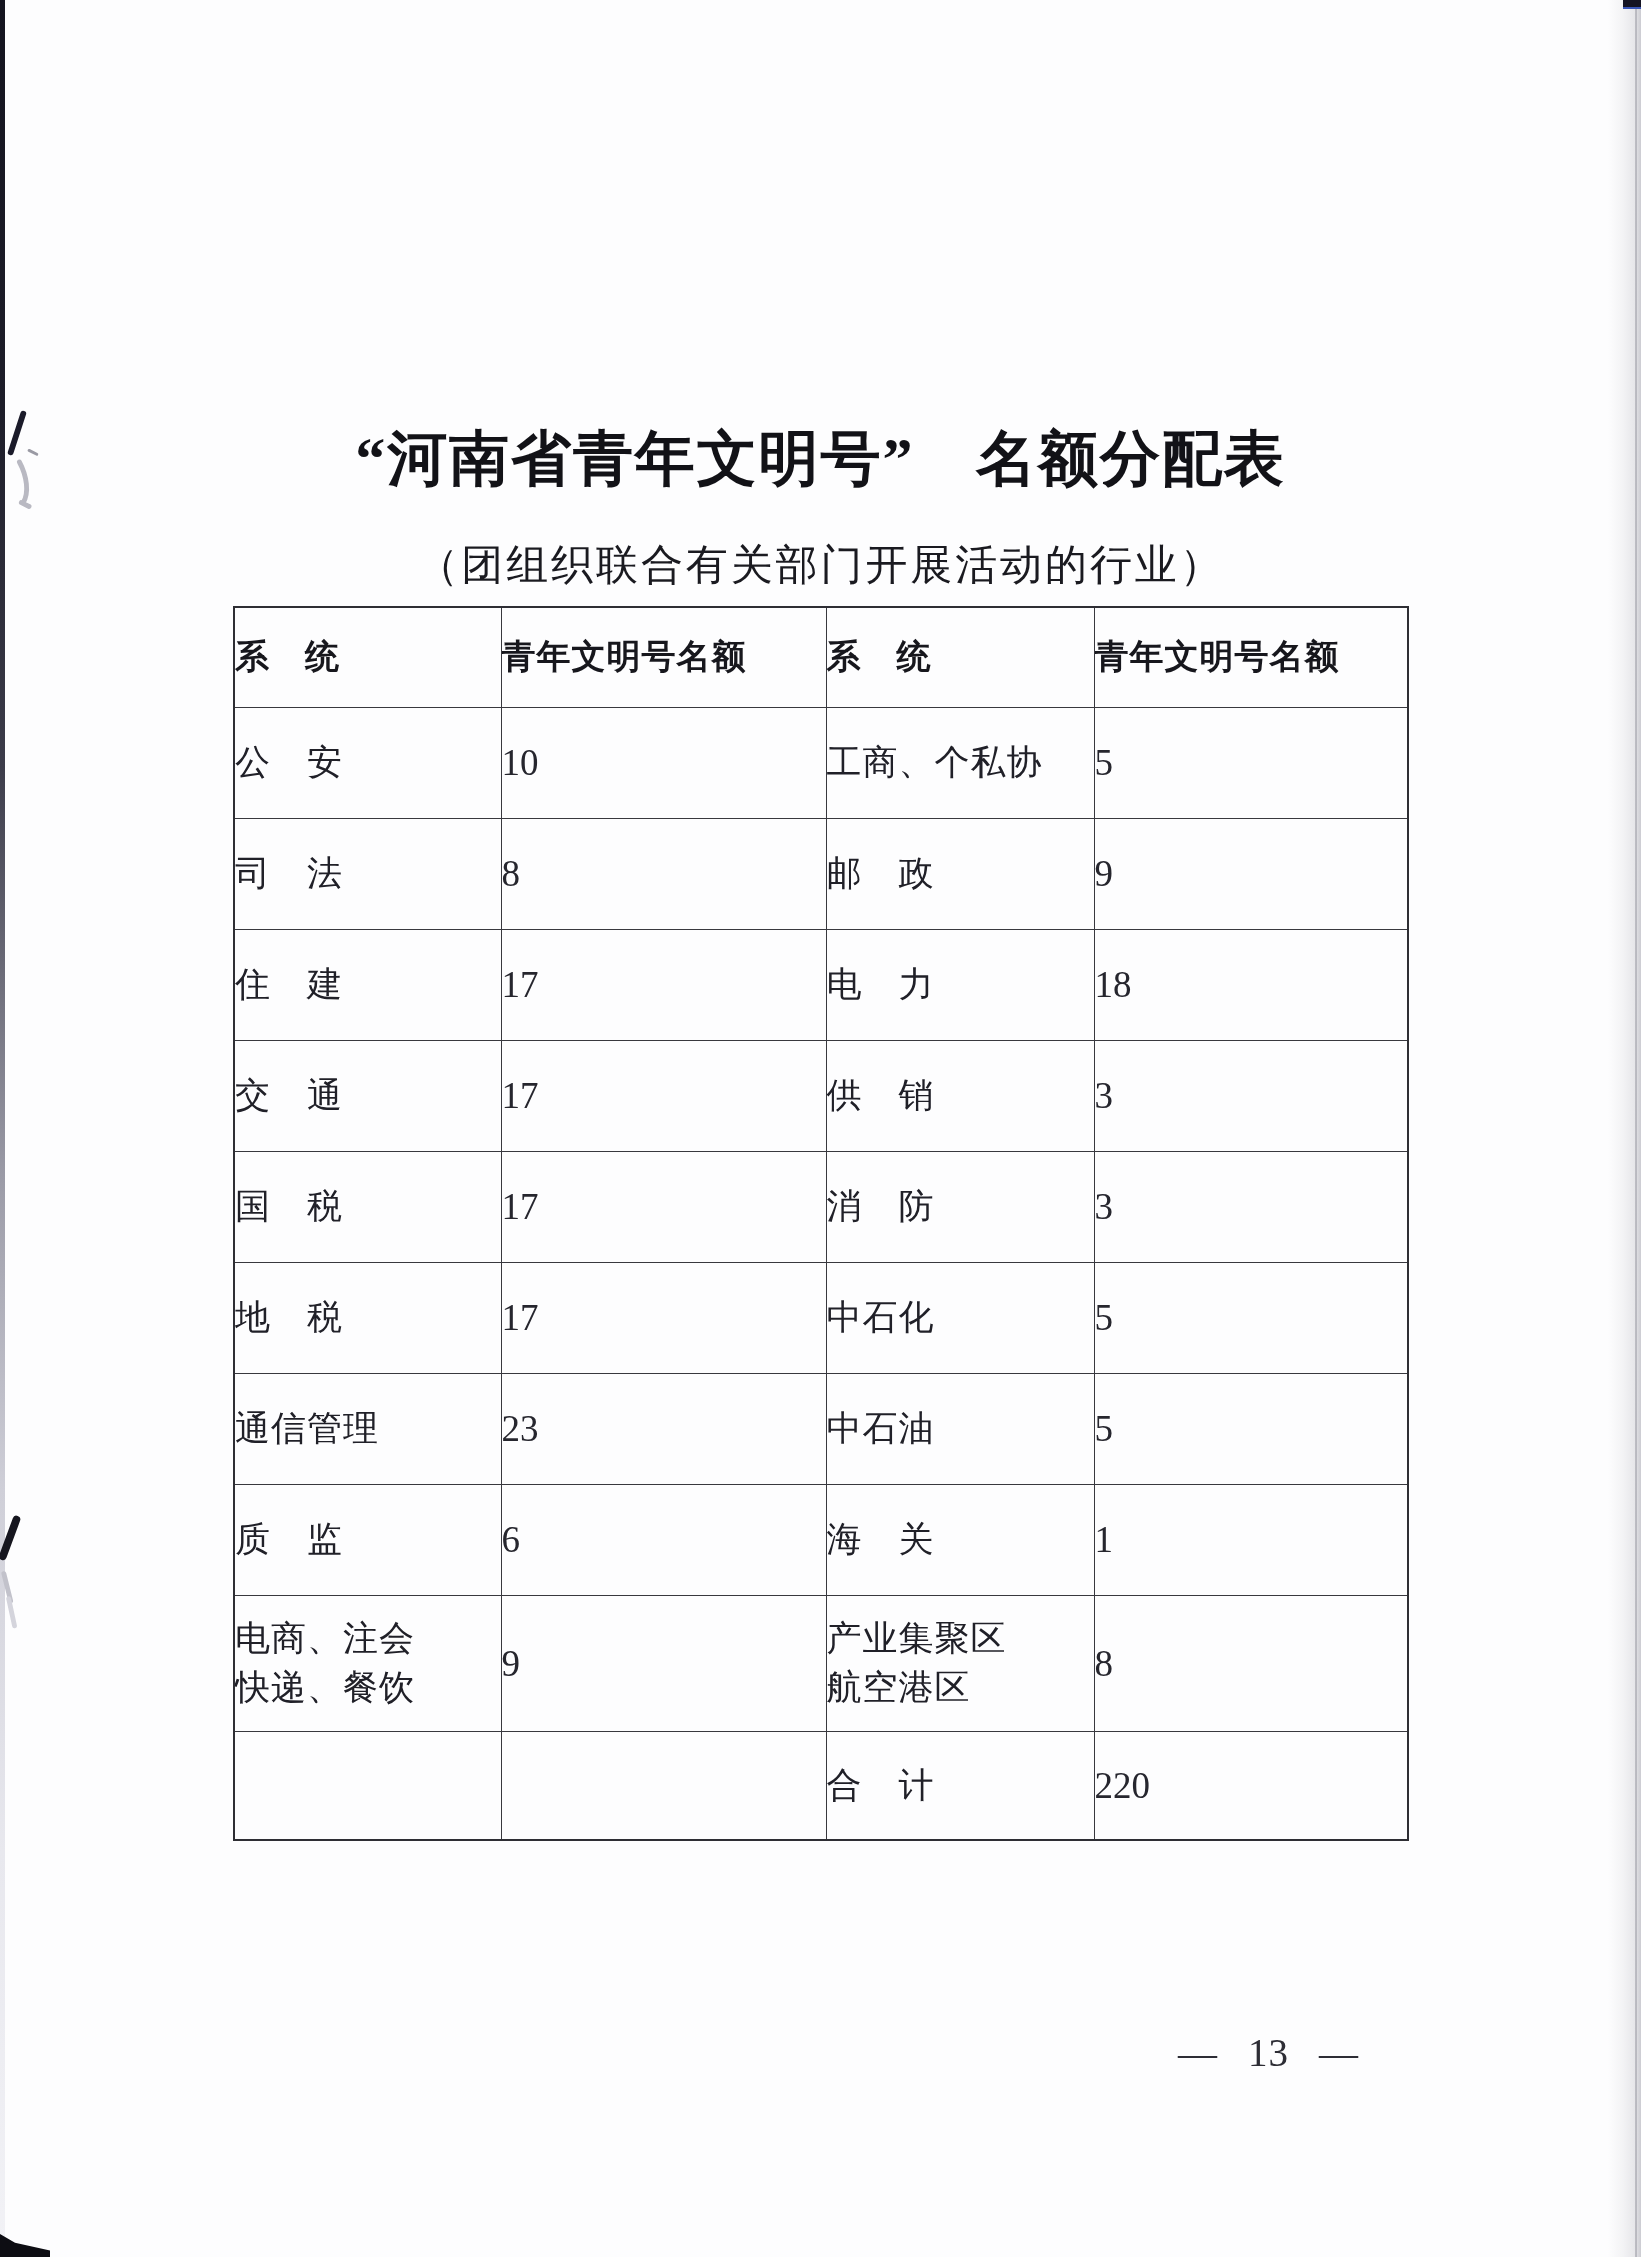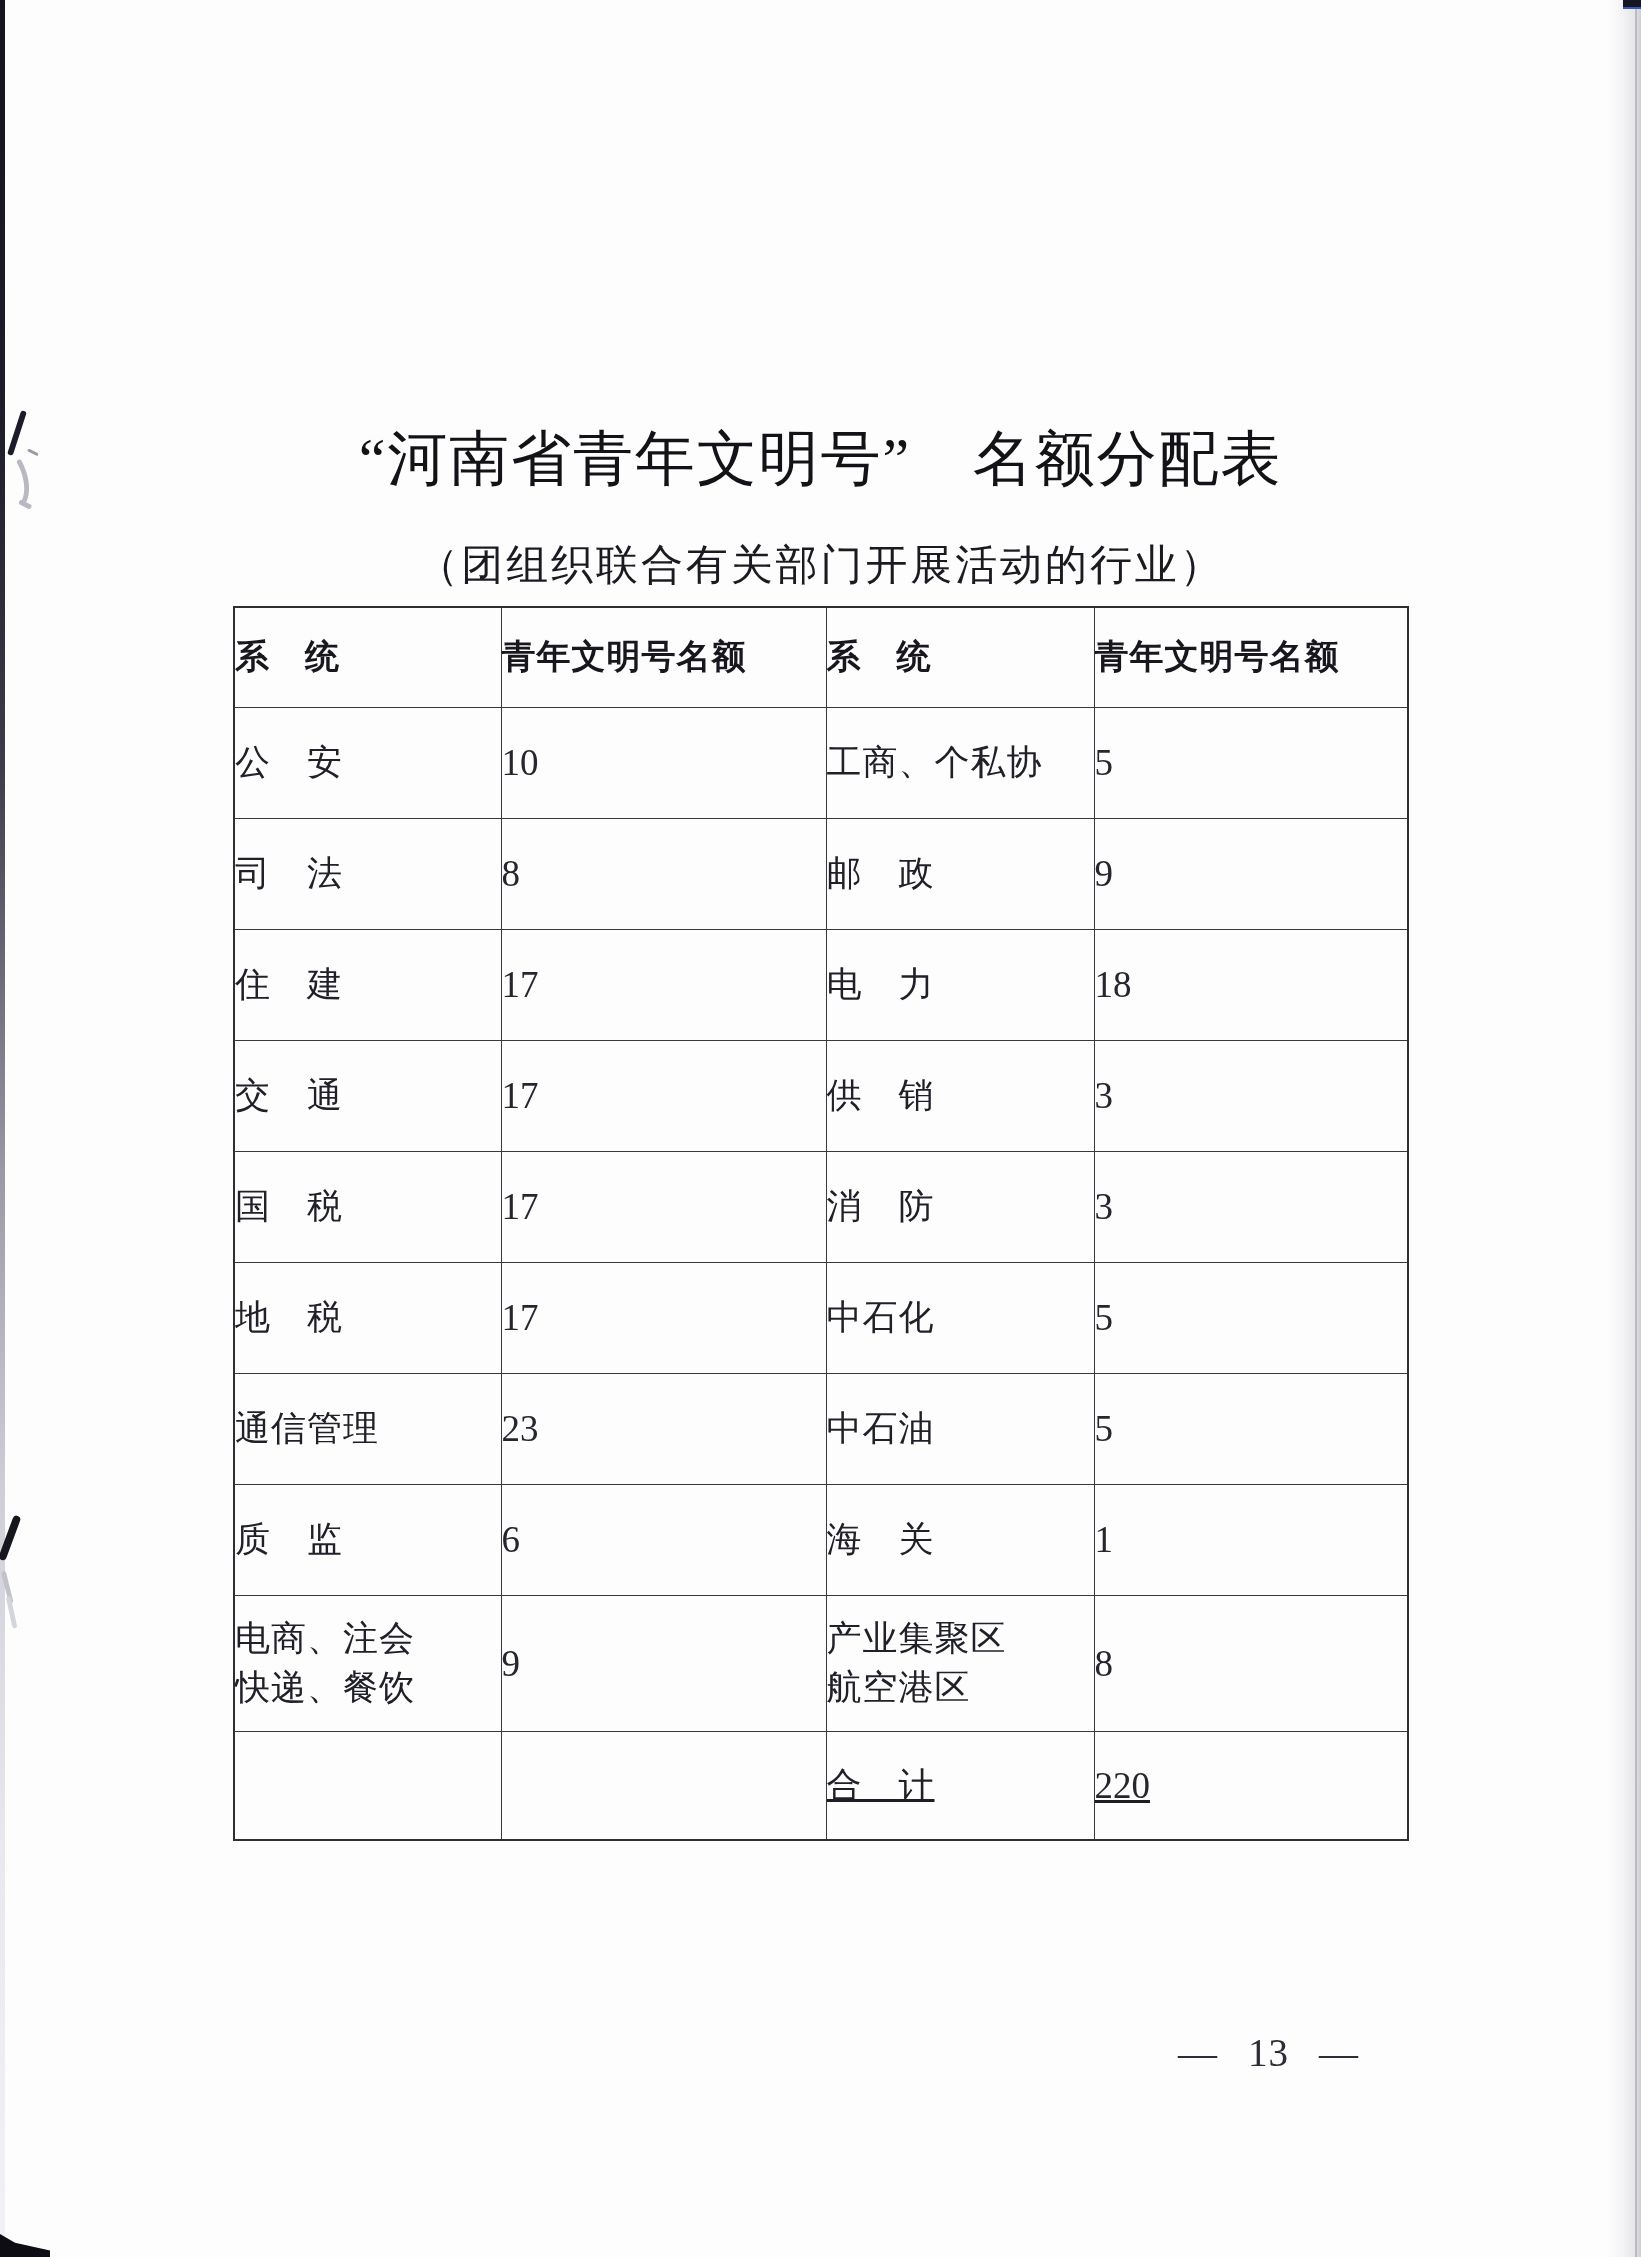--- a/index.html
+++ b/index.html
@@ -38,21 +38,21 @@
     background:#0d0d13;
     clip-path:polygon(0 0, 30% 38%, 100% 72%, 100% 100%, 0 100%);
   }
   .pen-mark-a { position:absolute; left:1.9px; top:404px; }
   .pen-mark-b { position:absolute; left:0; top:1506px; }
 
   
   .title {
     position:absolute; top:425px; left:0; width:100%;
     text-align:center;
-    font-size:60px; line-height:68px; font-weight:400;
+    font-size:60px; line-height:68px; font-weight:700;
     letter-spacing:1.9px; color:#121217;
   }
   .subtitle {
     position:absolute; top:514px; left:0; width:100%;
     text-align:center;
     font-size:42px; line-height:56px; font-weight:400;
     letter-spacing:2.9px; color:#1a1a20;margin-top:23px;
   }
   .page-number {
     position:absolute; top:2030px; right:282px;
@@ -79,21 +79,21 @@
     font-size:35px; letter-spacing:1px; color:#202028;
     white-space:pre-line; line-height:1.42;
   }
   td.quota-num {
     font-size:37px; color:#26262e;
     font-family:"Liberation Serif", serif;
   }
   tr.hdr   { height:100px; }
   tr.r     { height:93px;  }
   tr.tall  { height:114px; }
-  tr.last  { height:91px;text-decoration:underline;  }
+  tr.last  { height:91px;  }
 </style>
 </head>
 <body>
 
 <div class="left-edge"></div>
 <div class="right-band"></div>
 <div class="right-edge-line"></div>
 <div class="corner-tr"></div>
 <div class="corner-bl"></div>
 

